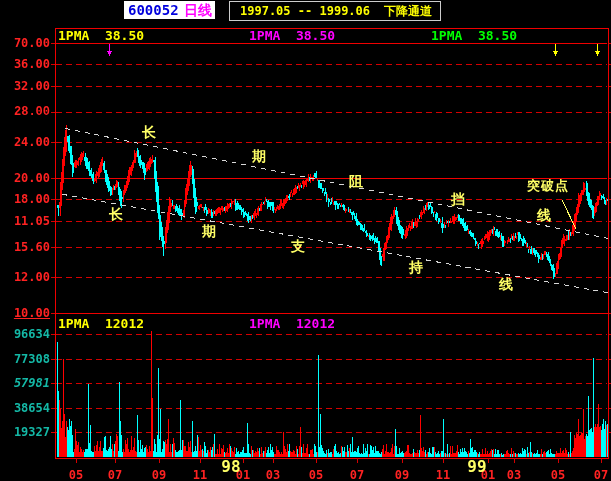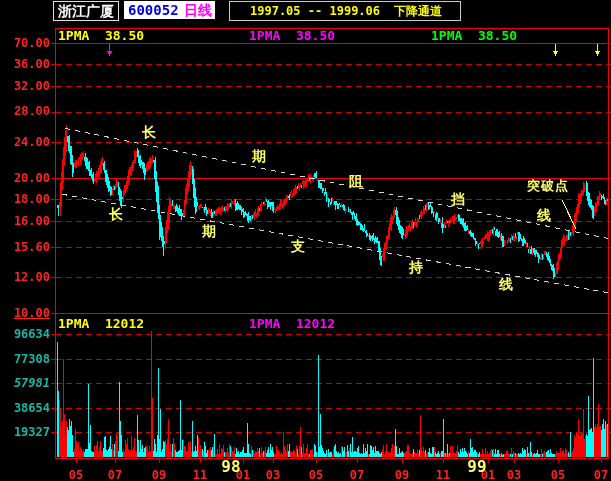--- a/index.html
+++ b/index.html
@@ -8,21 +8,21 @@
   
   .titlebar{position:absolute;left:0;top:0;width:611px;height:24px;}
   .tb-box{position:absolute;top:1px;height:18px;line-height:18px;white-space:nowrap;}
   .tb-name{left:53px;border:1px solid #e0e0e0;color:#ffffff;font-weight:bold;
            font-size:14px;padding:0 4px;}
   .tb-code{left:124px;background:#ffffff;color:#0000dd;font-weight:bold;font-size:14px;
            padding:0 4px;font-family:"DejaVu Sans Mono",monospace;}
   .tb-period{left:181px;background:#ffffff;color:#ff00ff;font-weight:bold;
              font-size:14px;padding:0 3px;}
   .tb-range{left:229px;width:190px;border:1px solid #cccccc;color:#ffff00;font-weight:bold;
-            font-size:12px;font-family:"DejaVu Sans Mono",monospace;padding:0 20px;}
+            font-size:12px;font-family:"DejaVu Sans Mono",monospace;padding:0 10px;}
   .tb-range span{margin-right:14px;}
   
   .ylab{position:absolute;width:50px;text-align:right;font-family:"DejaVu Sans Mono",monospace;
         font-weight:bold;font-size:12px;line-height:13px;}
   .ylab.price{color:#ff2222;}
   .ylab.vol{color:#14b8a6;}
   .xlab{position:absolute;transform:translateX(-50%);font-family:"DejaVu Sans Mono",monospace;
         font-weight:bold;font-size:12px;color:#ff2222;line-height:12px;}
   .xyear{position:absolute;transform:translateX(-50%);font-family:"DejaVu Sans Mono",monospace;
          font-weight:bold;font-size:16px;color:#ffff66;line-height:12px;}
@@ -35,21 +35,20 @@
        font-family:"Liberation Sans","DejaVu Sans",sans-serif;}
   .ann.small{font-size:13px;letter-spacing:1px;}
   svg{position:absolute;left:0;top:0;shape-rendering:crispEdges;}
 </style>
 </head>
 <body>
 
 <div id="app">
 
   <div class="titlebar">
-    <div class="tb-box tb-name">浙江广厦</div>
     <div class="tb-box tb-code">600052</div>
     <div class="tb-box tb-period">日线</div>
     <div class="tb-box tb-range"><span>1997.05 -- 1999.06</span><span>下降通道</span></div>
   </div>
 
   <svg id="chart-svg" width="611" height="481" viewBox="0 0 611 481">
       <g>
         <line x1="56" y1="43.5" x2="607" y2="43.5" stroke="#f00000" stroke-width="1" stroke-dasharray="none"></line>
         <line x1="51" y1="43.5" x2="55" y2="43.5" stroke="#d40000" stroke-width="1"></line>
         <line x1="608" y1="43.5" x2="611" y2="43.5" stroke="#d40000" stroke-width="1"></line>
@@ -1250,21 +1249,21 @@
   <div class="ma m" style="left:249px;top:317px">1PMA  12012</div>
 
   <div id="gen-labels">
       <div class="ylab price" style="left: 0px; top: 37px;">70.00</div>
       <div class="ylab price" style="left: 0px; top: 58px;">36.00</div>
       <div class="ylab price" style="left: 0px; top: 80px;">32.00</div>
       <div class="ylab price" style="left: 0px; top: 106px; font-family: Liberation Mono, monospace;">28.00</div>
       <div class="ylab price" style="left: 0px; top: 136px;">24.00</div>
       <div class="ylab price" style="left: 0px; top: 172px;">20.00</div>
       <div class="ylab price" style="left: 0px; top: 193px;">18.00</div>
-      <div class="ylab price" style="left: 0px; top: 215px;">16.00</div>
+      <div class="ylab price" style="left: 0px; top: 215px;">11.05</div>
       <div class="ylab price" style="left: 0px; top: 241px;">15.60</div>
       <div class="ylab price" style="left: 0px; top: 271px;">12.00</div>
       <div class="ylab price" style="left: 0px; top: 307px; text-decoration: underline;">10.00</div>
       <div class="ylab vol" style="left: 0px; top: 328px;">96634</div>
       <div class="ylab vol" style="left: 0px; top: 353px;">77308</div>
       <div class="ylab vol" style="left: 0px; top: 377px; font-style: italic;">57981</div>
       <div class="ylab vol" style="left: 0px; top: 402px;">38654</div>
       <div class="ylab vol" style="left: 0px; top: 426px;">19327</div>
       <div class="xlab" style="left: 76px; top: 469px;">05</div>
       <div class="xlab" style="left: 115px; top: 469px;">07</div>

